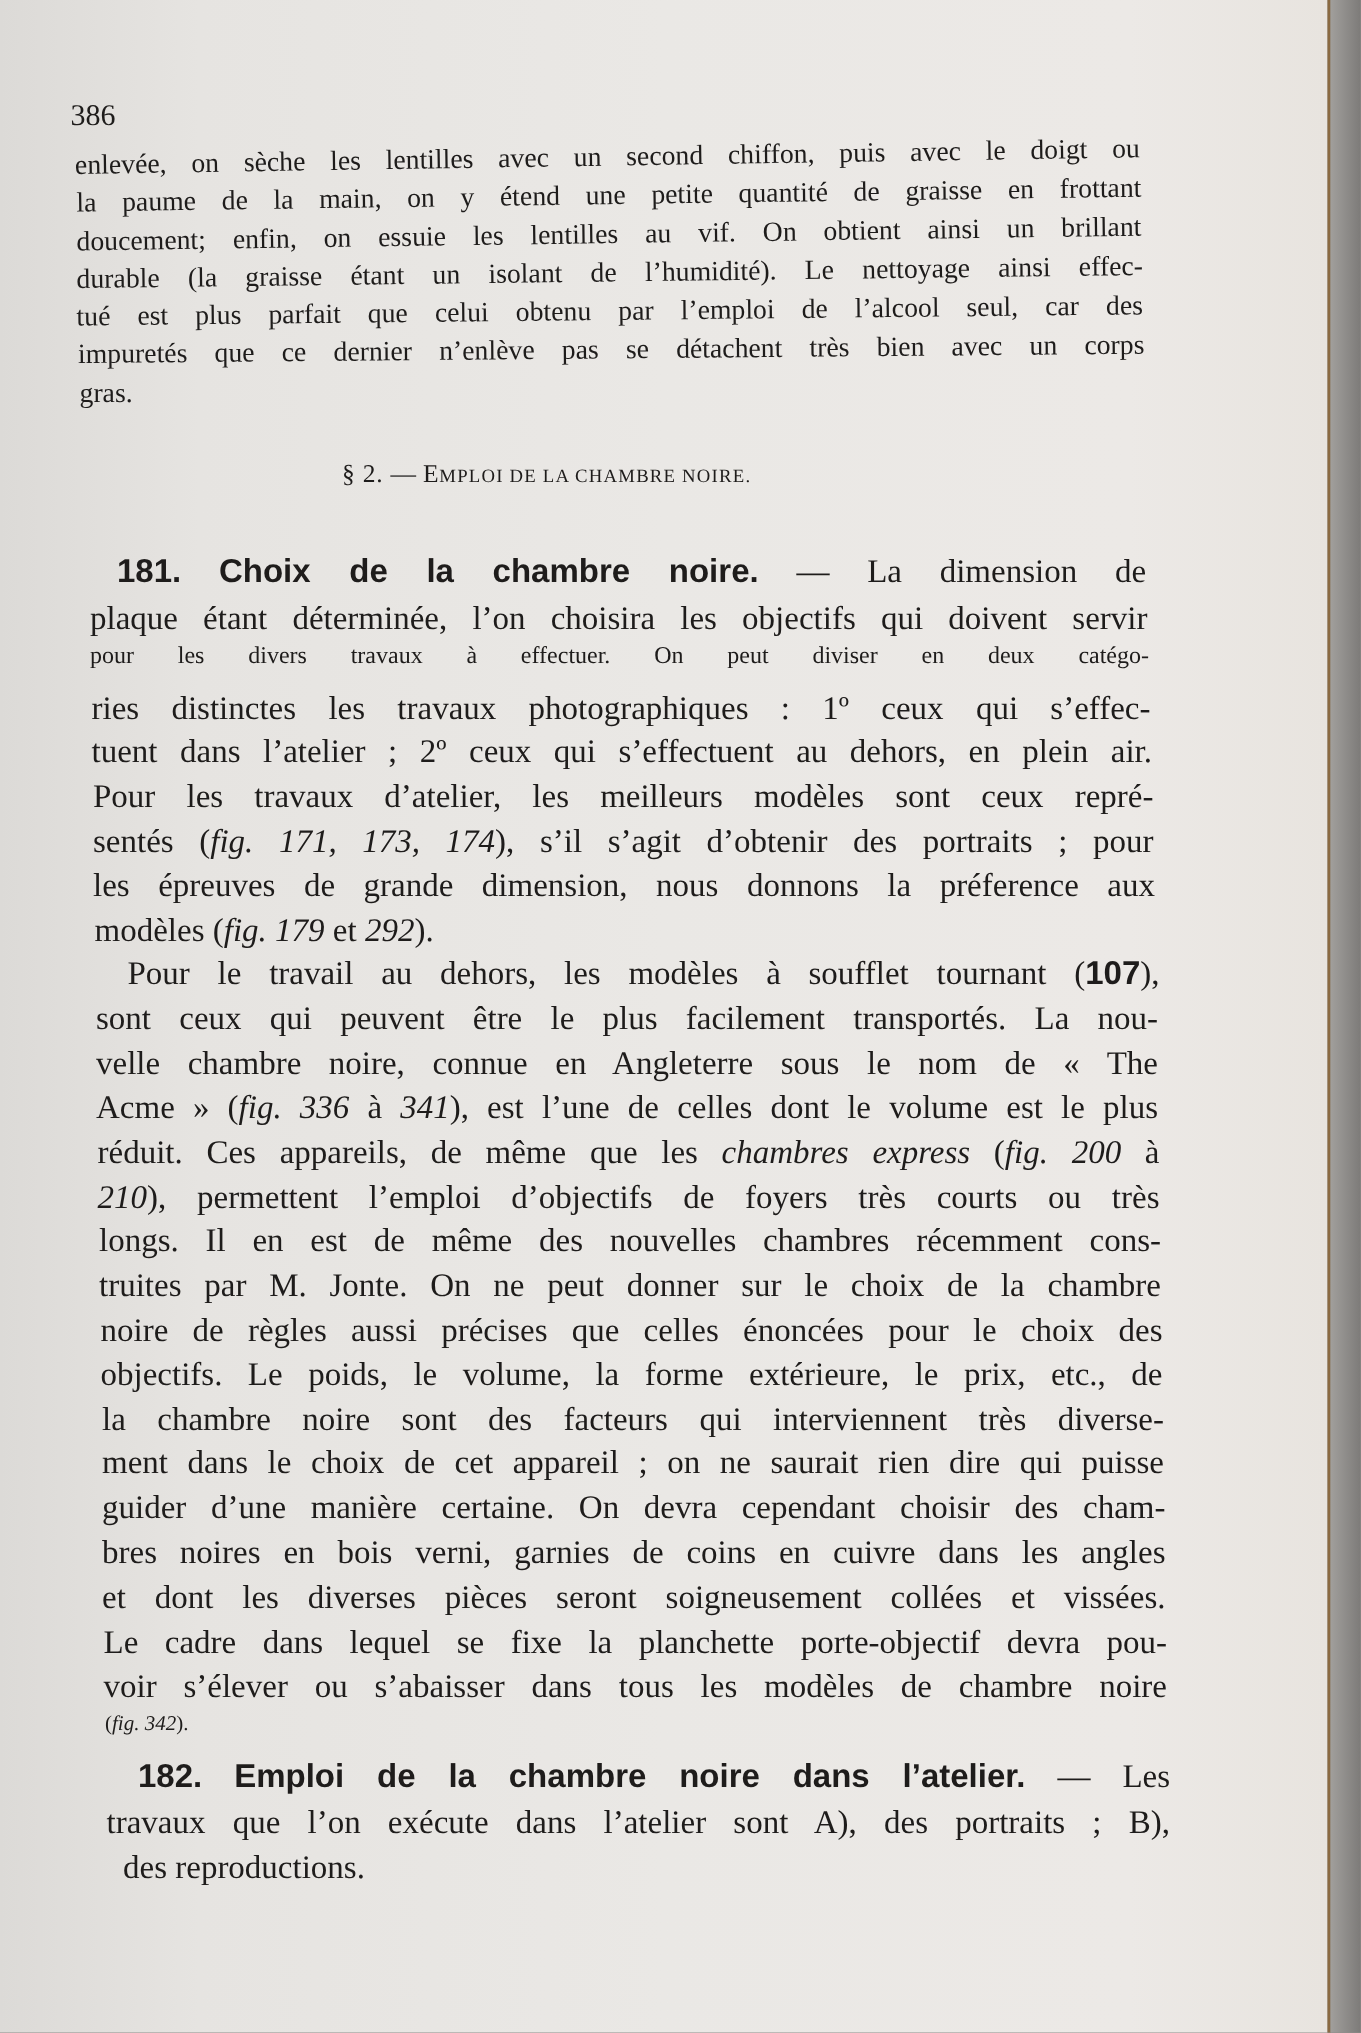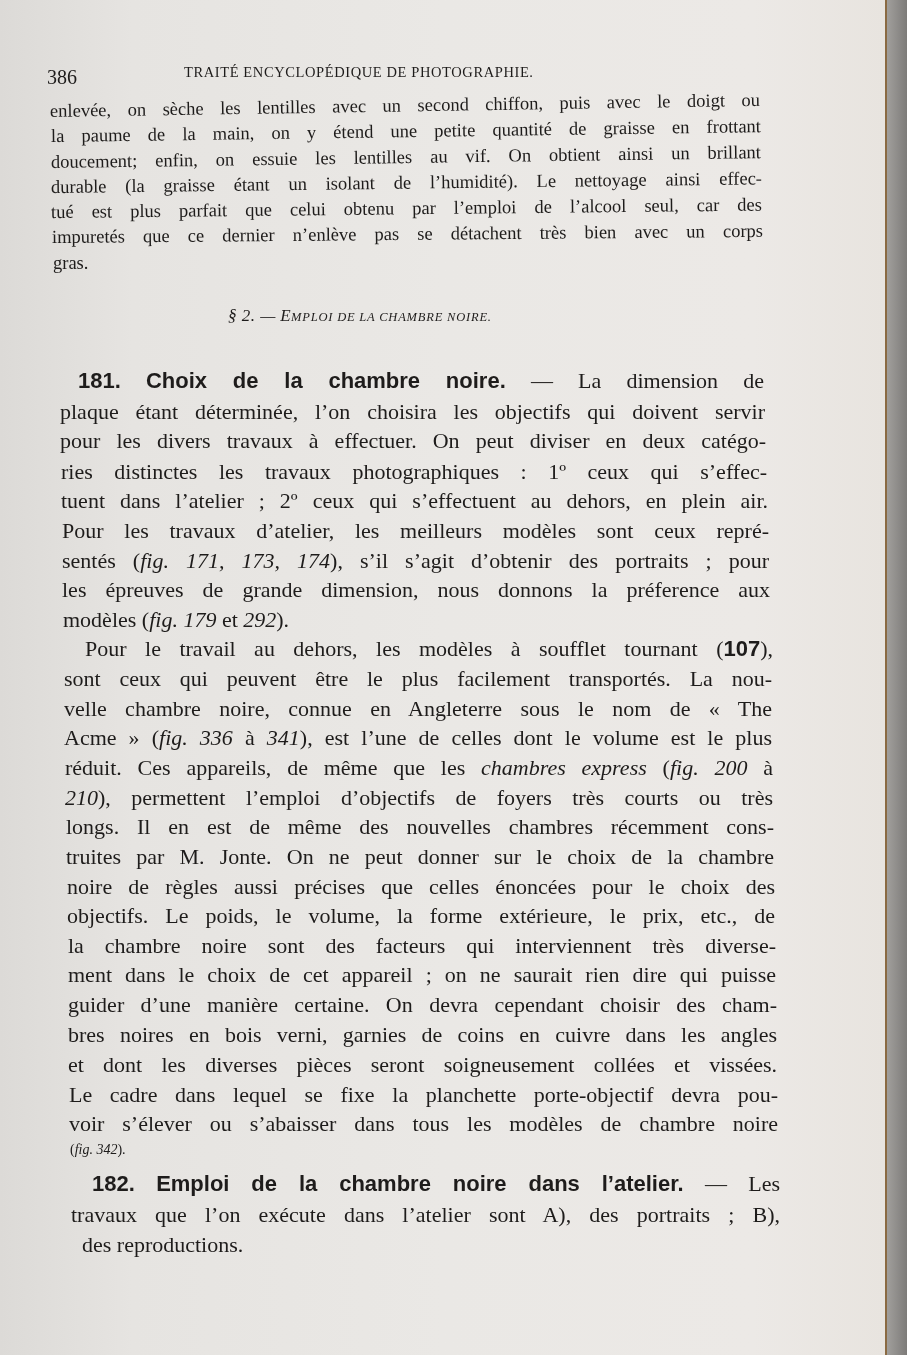--- a/index.html
+++ b/index.html
@@ -21,34 +21,33 @@
     }
     .line {
       position: absolute; white-space: nowrap;
       font-family: "Liberation Serif", "DejaVu Serif", serif;
       font-size: 21px; line-height: 1;
       transform-origin: left center;
     }
     .top .line { font-size: 18.5px; }
     .hdr-num { position: absolute; left: 47px; top: 66px; font-family: "Liberation Serif", serif; font-size: 20px; }
     .hdr-title { position: absolute; left: 184px; top: 64px; font-family: "Liberation Serif", serif; font-size: 14.5px; letter-spacing: 0.6px; }
-    .sec { position: absolute; left: 228px; top: 306px; font-family: "Liberation Serif", serif; font-size: 15px; letter-spacing: 0.5px; font-style: italic; }
+    .sec { position: absolute; left: 228px; top: 306px; font-family: "Liberation Serif", serif; font-size: 15px; letter-spacing: 0.5px; }
     .sec .big { font-size: 17px; }
     .sec .sc { font-size: 12.5px; letter-spacing: 0.8px; }
     .b { font-family: "Liberation Sans", "DejaVu Sans", sans-serif; font-weight: bold; }
     .i { font-style: italic; text-align: right; }
     .j { display: inline-block; text-align: justify; text-align-last: justify; }
   </style>
 </head>
 <body>
 
 <div class="page">
 
   <span class="hdr-num">386</span>
-  <span class="hdr-title">TRAITÉ ENCYCLOPÉDIQUE DE PHOTOGRAPHIE.</span>
 
   <div class="top">
     <div class="line j" style="left:50px; top:102px; width:710px; transform:rotate(-0.9deg);">enlevée, on sèche les lentilles avec un second chiffon, puis avec le doigt ou</div>
     <div class="line j" style="left:51px; top:127px; width:710px; transform:rotate(-0.8deg);">la paume de la main, on y étend une petite quantité de graisse en frottant</div>
     <div class="line j" style="left:51px; top:153px; width:710px; transform:rotate(-0.8deg);">doucement; enfin, on essuie les lentilles au vif. On obtient ainsi un brillant</div>
     <div class="line j" style="left:51px; top:178px; width:711px; transform:rotate(-0.7deg);">durable (la graisse étant un isolant de l’humidité). Le nettoyage ainsi effec-</div>
     <div class="line j" style="left:51px; top:203px; width:711px; transform:rotate(-0.6deg);">tué est plus parfait que celui obtenu par l’emploi de l’alcool seul, car des</div>
     <div class="line j" style="left:52px; top:228px; width:711px; transform:rotate(-0.5deg);">impuretés que ce dernier n’enlève pas se détachent très bien avec un corps</div>
     <div class="line" style="left:53px; top:254px;">gras.</div>
   </div>
@@ -58,21 +57,21 @@
     <span class="big">E</span><span class="sc">MPLOI DE LA CHAMBRE NOIRE.</span>
   </div>
 
   <div>
     <div class="line j" style="left:78px; top:370px; width:686px; font-size:22px;">
       <span class="b">181.</span>
       <span class="b">Choix de la chambre noire.</span>
       <span>— La dimension de</span>
     </div>
     <div class="line j" style="left:60px; top:401px; width:705px; font-size:22px;">plaque étant déterminée, l’on choisira les objectifs qui doivent servir</div>
-    <div class="line j" style="left:60px; top:430px; width:706px; font-size:22px;">pour les divers travaux à effectuer. On peut diviser en deux catégo-</div>
+    <div class="line j" style="left:60px; top:430px; width:706px; font-size:16px;">pour les divers travaux à effectuer. On peut diviser en deux catégo-</div>
     <div class="line j" style="left:61px; top:461px; width:706px; font-size:22px;">ries distinctes les travaux photographiques : 1º ceux qui s’effec-</div>
     <div class="line j" style="left:61px; top:490px; width:707px; font-size:22px;">tuent dans l’atelier ; 2º ceux qui s’effectuent au dehors, en plein air.</div>
     <div class="line j" style="left:62px; top:520px; width:707px; font-size:22px;">Pour les travaux d’atelier, les meilleurs modèles sont ceux repré-</div>
     <div class="line j" style="left:62px; top:550px; width:707px; font-size:22px;">
       <span>sentés (</span><span class="i">fig. 171, 173, 174</span><span>), s’il s’agit d’obtenir des portraits ; pour</span>
     </div>
     <div class="line j" style="left:62px; top:579px; width:708px; font-size:22px;">les épreuves de grande dimension, nous donnons la préference aux</div>
     <div class="line" style="left:63px; top:609px; font-size:22px;">
       <span>modèles (</span><span class="i">fig. 179</span><span> et </span><span class="i">292</span><span>).</span>
     </div>

